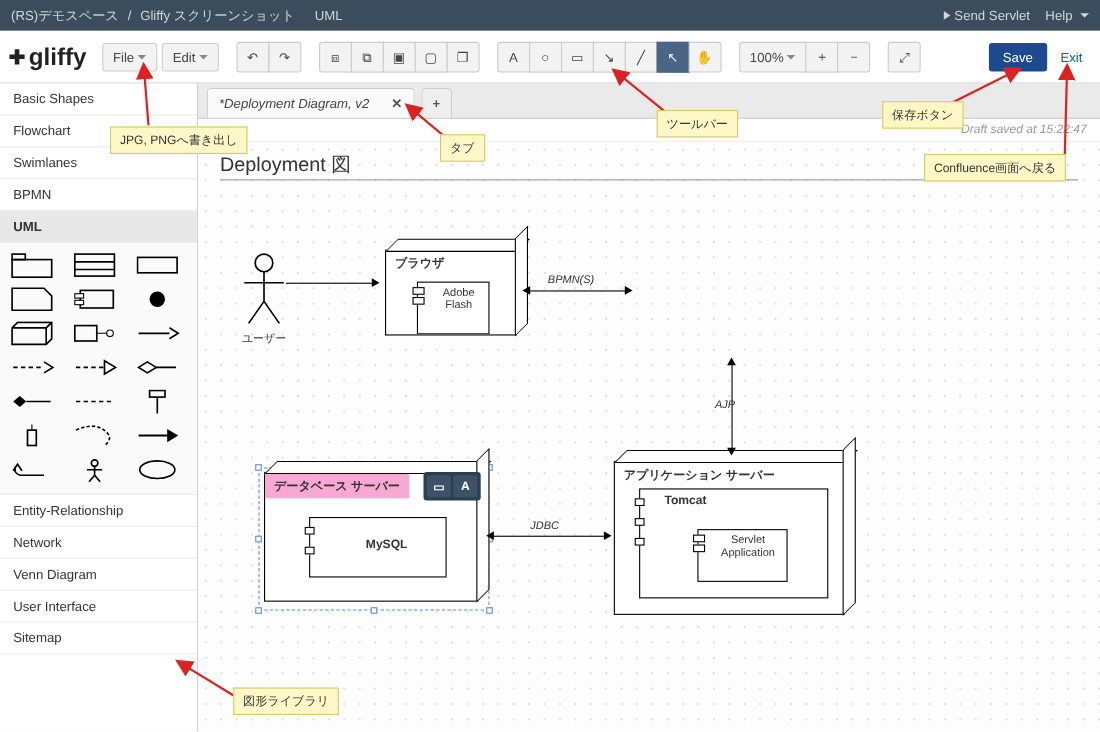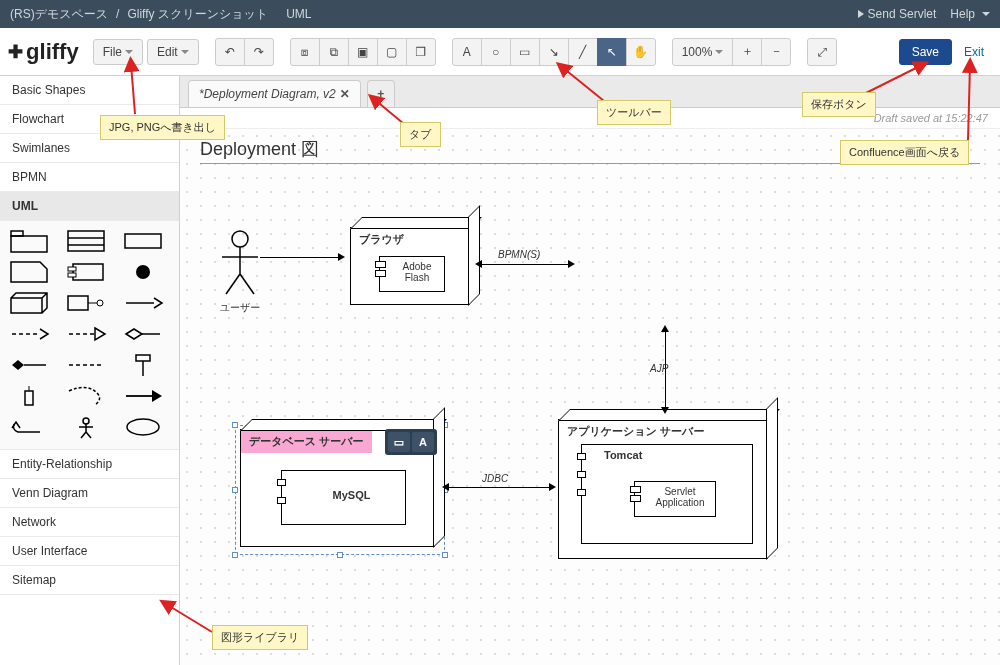--- a/index.html
+++ b/index.html
@@ -33,35 +33,35 @@
 .main { display: flex; height: calc(665px - 28px - 48px); }
 .sidebar { width: 180px; border-right: 1px solid #d0d0d0; background: #fff; overflow:hidden;}
 .sidebar-item { padding: 7px 12px; border-bottom: 1px solid #eaeaea; cursor: pointer; font-size: 12px; color:#333; }
 .sidebar-item.active { background: #e8e8e8; font-weight: bold; }
 .shapes-panel { padding: 8px; display: grid; grid-template-columns: repeat(3, 1fr); gap:5px 8px; background:#fafafa; border-bottom:1px solid #eaeaea;}
 .shape { width: 44px; height: 26px; display:flex; align-items:center; justify-content:center; }
 .shape svg { width:40px; height:24px; }
 
 .canvas-area { flex: 1; display: flex; flex-direction: column; position:relative; }
 .tabbar { height: 32px; background: #eaeaea; border-bottom: 1px solid #ccc; display: flex; align-items: flex-end; padding-left:8px; }
-.tab { background: #fafafa; border: 1px solid #ccc; border-bottom: none; border-radius: 4px 4px 0 0; padding: 6px 10px; display: flex; align-items: center; gap: 4px; font-style: italic; font-size:12px; color:#444;}
+.tab { background: #fafafa; border: 1px solid #ccc; border-bottom: none; border-radius: 4px 4px 0 0; padding: 6px 10px; display: flex; align-items: center; gap: 20px; font-style: italic; font-size:12px; color:#444;}
 .tab .close { font-style: normal; cursor: pointer; font-weight:bold; color:#555;}
 .newtab { background: #eee; border: 1px solid #ccc; border-bottom:none; width: 28px; height: 27px; margin-left: 6px; display:flex; align-items:center; justify-content:center; cursor:pointer; border-radius:4px 4px 0 0; font-weight:bold; color:#555;}
 .status-line { text-align: right; padding: 4px 12px; font-size: 11px; color: #999; font-style: italic; }
 .canvas { flex: 1; background-image: radial-gradient(circle, #ddd 0.8px, transparent 0.8px); background-size: 14px 14px; background-color:#fdfdfd; position: relative; overflow:hidden; border-top:1px solid #eee;}
 .diagram-title { position: absolute; left: 20px; top: 8px; font-size: 18px; font-weight: normal; color:#333; }
 .diagram-title-underline { position:absolute; left:20px; top:34px; right:20px; height:1px; background:#999;}
 
 
 .node3d { position: absolute; }
 .node3d .front { position: relative; background: #fff; border: 1.5px solid #000; }
 .node3d .front::before { content:""; position:absolute; left:-1.5px; top:-11px; width:100%; height:10px; border:1.5px solid #000; background:#fff; transform:skewX(-45deg); transform-origin:bottom left; }
 .node3d .front::after { content:""; position:absolute; right:-11px; top:-11px; width:10px; bottom:-1.5px; border:1.5px solid #000; background:#fff; transform:skewY(-45deg); transform-origin:top left; }
 .node-title { font-weight: bold; font-size: 11px; padding: 4px 8px; }
-.component { background:#fff; border:1.5px solid #000; position:absolute; padding:4px 8px 8px 18px; font-size:10px; text-align:center;}
+.component { background:#fff; border:1.5px solid #000; position:absolute; padding:4px 8px 20px 18px; font-size:10px; text-align:center;}
 .component::before { content:""; position:absolute; left:-5px; top:4px; width:9px; height:5px; background:#fff; border:1px solid #000;}
 .component::after { content:""; position:absolute; left:-5px; top:13px; width:9px; height:5px; background:#fff; border:1px solid #000;}
 .inner-box { position:absolute; border:1.5px solid #000; background:#fff; }
 .inner-box .dashes { position:absolute; left:-5px; top:8px; width:9px; height:7px; border:1px solid #000; background:#fff;}
 .inner-box .dashes2 { position:absolute; left:-5px; top:26px; width:9px; height:7px; border:1px solid #000; background:#fff;}
 .inner-box .dashes3 { position:absolute; left:-5px; top:44px; width:9px; height:7px; border:1px solid #000; background:#fff;}
 
 .stick { position:absolute; width:40px; height:70px; }
 .stick svg{width:100%;height:100%;}
 .stick-label{position:absolute; font-size:10px; width:60px; text-align:center;}
@@ -284,22 +284,22 @@
             <line x1="19" y1="16" x2="24" y2="22" stroke="#000" stroke-width="1.5"></line>
           </svg>
         </div>
       <div class="shape">
           <svg>
             <ellipse cx="19" cy="11" rx="16" ry="8" fill="none" stroke="#000" stroke-width="1.5"></ellipse>
           </svg>
         </div>
     </div>
     <div class="sidebar-item">Entity-Relationship</div>
+    <div class="sidebar-item">Network</div>
     <div class="sidebar-item">Venn Diagram</div>
-    <div class="sidebar-item">Network</div>
     <div class="sidebar-item">User Interface</div>
     <div class="sidebar-item">Sitemap</div>
   </div>
 
   <div class="canvas-area">
     <div class="tabbar">
       <div class="tab">
         <span>*Deployment Diagram, v2</span>
         <span class="close">✕</span>
       </div>

